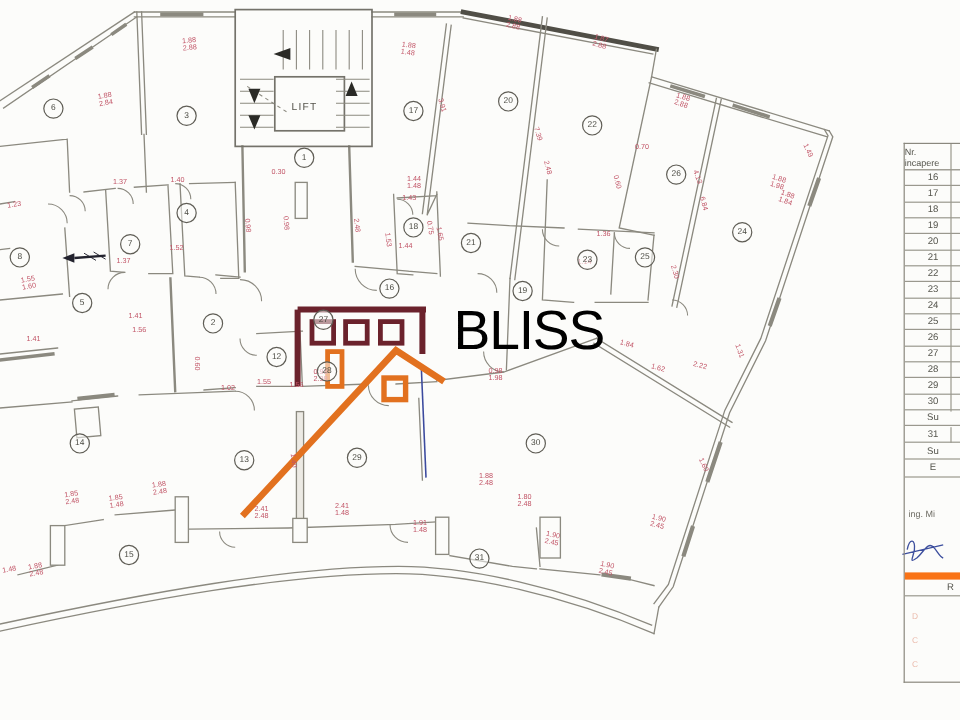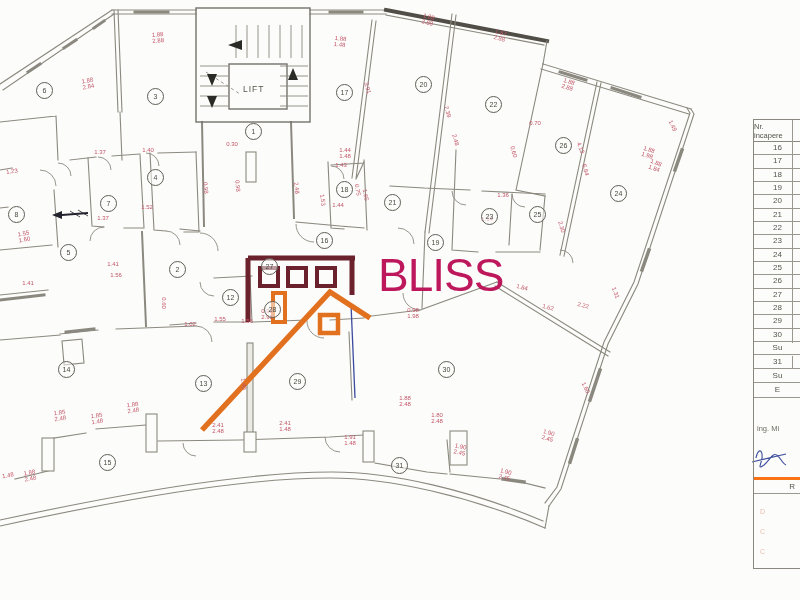--- a/index.html
+++ b/index.html
@@ -5,33 +5,33 @@
   html,body{margin:0;padding:0;background:#ffffff;}
   #page{position:relative;width:800px;height:600px;background:#fcfcfa;overflow:hidden;
         font-family:"Liberation Sans",sans-serif;}
   svg{position:absolute;left:0;top:0;}
   .room-circle{position:absolute;width:15px;height:15px;border:1px solid #5f5d55;border-radius:50%;
         background:rgba(252,252,250,.55);color:#4a4a42;font-size:7px;line-height:15px;text-align:center;
         transform:translate(-8px,-8px);z-index:4;}
   .dim{position:absolute;color:#c25668;font-size:6px;line-height:5.5px;white-space:pre-line;
         text-align:center;z-index:3;transform-origin:center;}
   .lift-label{position:absolute;left:243px;top:84px;font-size:8.5px;letter-spacing:1px;color:#55534b;z-index:4;}
-  .brand{position:absolute;color:#be185d;z-index:6;font-family:"Liberation Sans",sans-serif;
+  .brand{position:absolute;color:#000000;z-index:6;font-family:"Liberation Sans",sans-serif;
         font-weight:100;letter-spacing:-1px;}
   #brand-top{left:378px;top:248px;font-size:46px;}
   #brand-bottom{left:378px;top:301px;font-size:44px;}
   
   #side-table{position:absolute;left:753px;top:119px;width:47px;height:448px;z-index:5;
         border-left:1px solid #8a887e;border-top:1px solid #8a887e;border-bottom:1px solid #8a887e;
         color:#55554d;font-size:8px;}
   .t-row{border-bottom:1px solid #9a988e;text-align:center;overflow:hidden;position:relative;}
   .t-head{height:22px;font-size:7.5px;line-height:8.5px;padding-top:3px;box-sizing:border-box;border-bottom:1px solid #8a887e;}
   .t-cell{height:12.33px;line-height:12.5px;}
   .t-divider{position:absolute;width:1px;background:#9a988e;left:38px;z-index:6;}
-  .t-exec{height:79px;border-bottom:3px solid #f97316;position:relative;text-align:right;}
+  .t-exec{height:79px;border-bottom:6px solid #f97316;position:relative;text-align:right;}
   .t-exec .eng{position:absolute;left:3px;top:26px;font-size:7.5px;color:#6e6c64;}
   .t-r{height:13px;line-height:13px;text-align:right;padding-right:6px;border-bottom:1px solid #9a988e;}
   .t-stamp{height:74px;position:relative;}
   .stamp-mark{position:absolute;left:6px;font-size:7px;color:rgba(219,124,96,.5);}
 </style>
 </head>
 <body>
 
 <div id="page">
 

